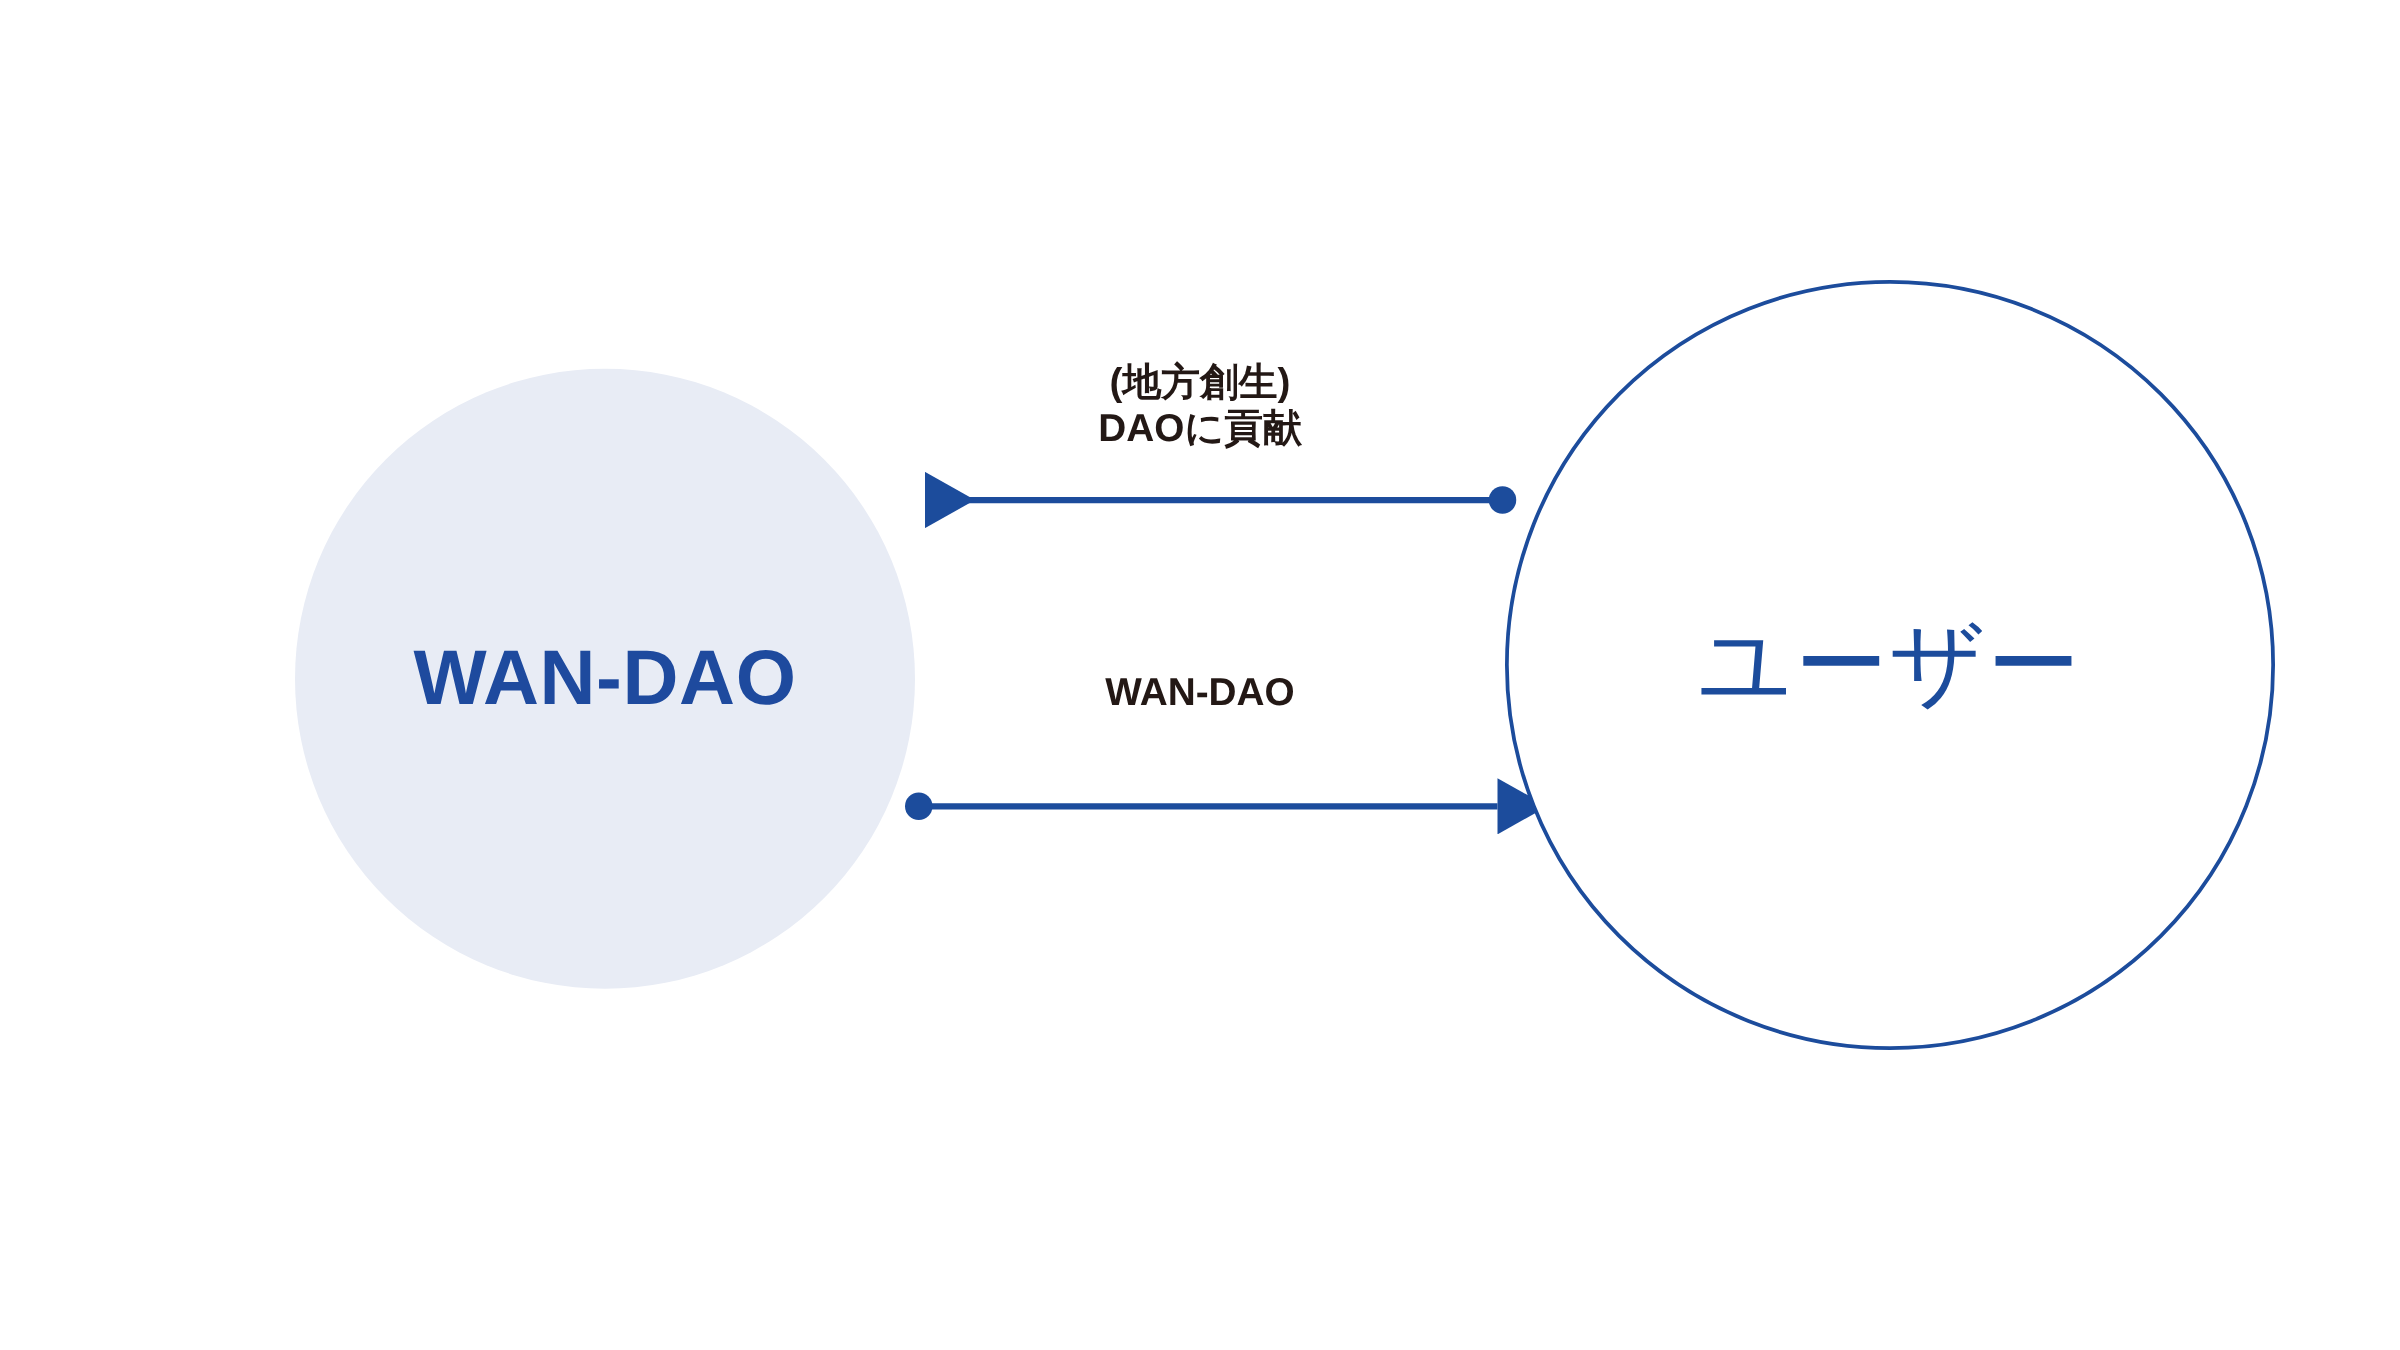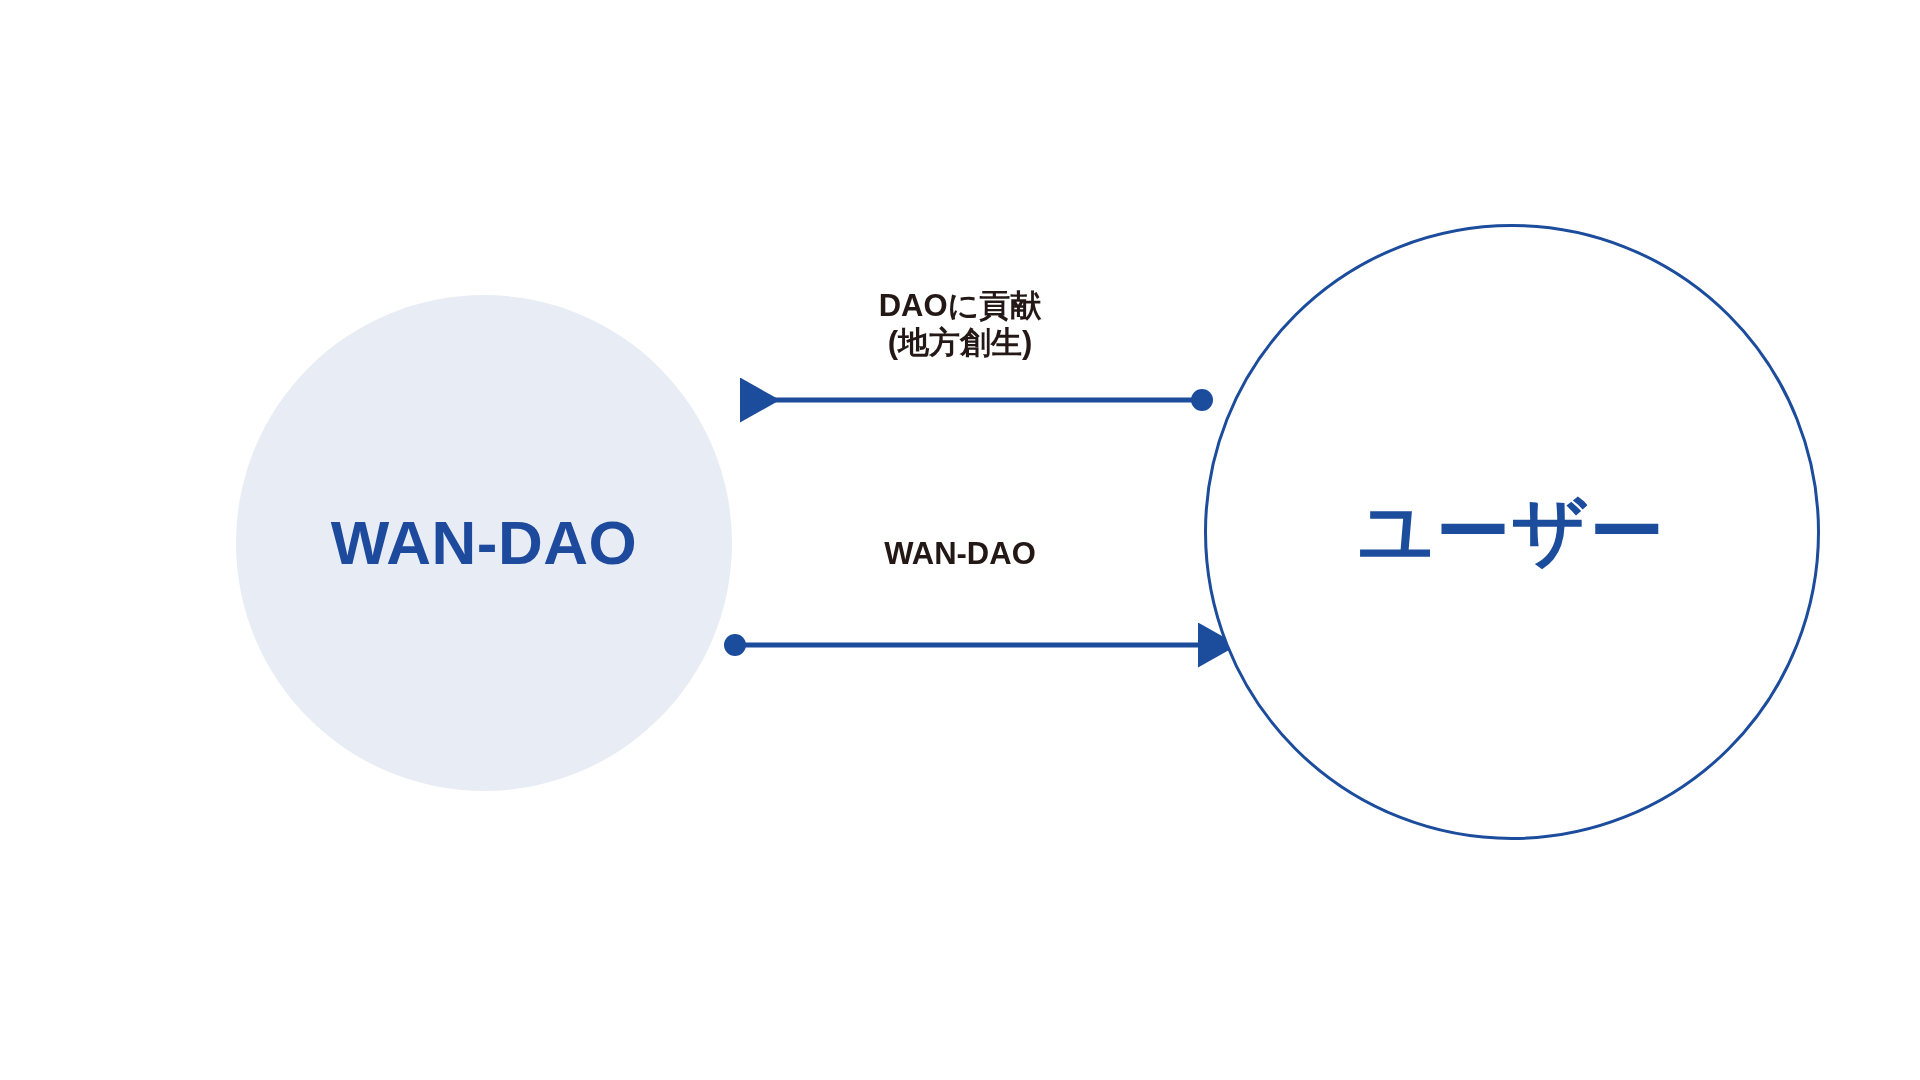--- a/index.html
+++ b/index.html
@@ -57,21 +57,21 @@
   }
   #label-dao {
     color: #1e4a9e;
     font-size: 62px;
     font-weight: 700;
     letter-spacing: 0.5px;
   }
   #label-user {
     color: #1c4c9c;
     font-size: 74px;
-    font-weight: 700;
+    font-weight: 400;
     letter-spacing: 2px;
   }
   
   .edge-label {
     position: absolute;
     text-align: center;
     color: #231815;
     font-weight: 700;
     line-height: 1.18;
     white-space: nowrap;
@@ -119,21 +119,21 @@
 
   <div class="node" id="node-dao">
     <span class="node-label" id="label-dao">WAN-DAO</span>
   </div>
 
   <div class="node" id="node-user">
     <span class="node-label" id="label-user">ユーザー</span>
   </div>
 
   <div class="edge-label" id="edge-label-contribute">
+    <span class="line">(地方創生)</span>
     <span class="line">DAOに貢献</span>
-    <span class="line">(地方創生)</span>
   </div>
 
   <div class="edge-label" id="edge-label-coin">
     <span class="line">WAN-DAO</span>
   </div>
 
 </div>
 
 </body></html>

